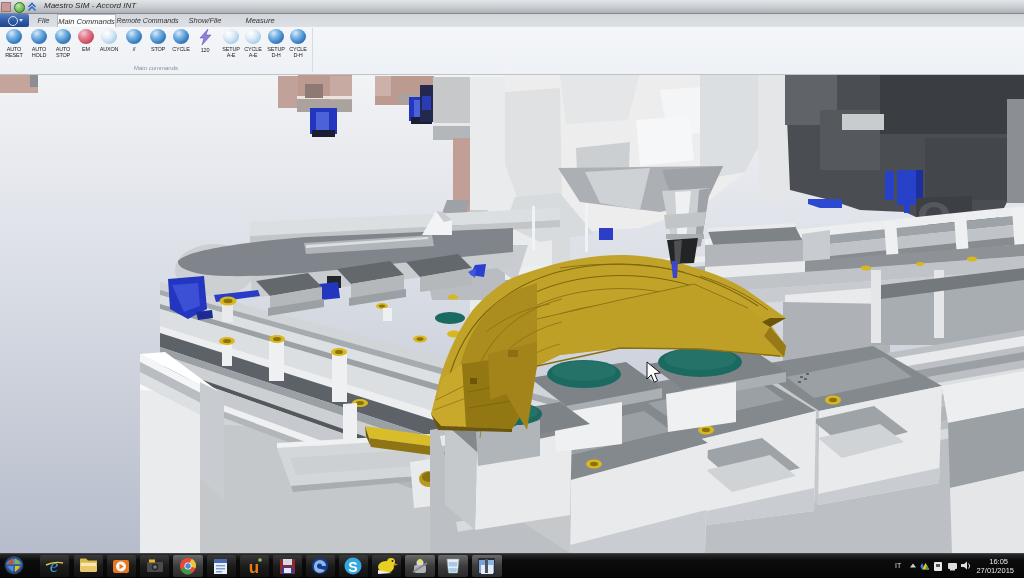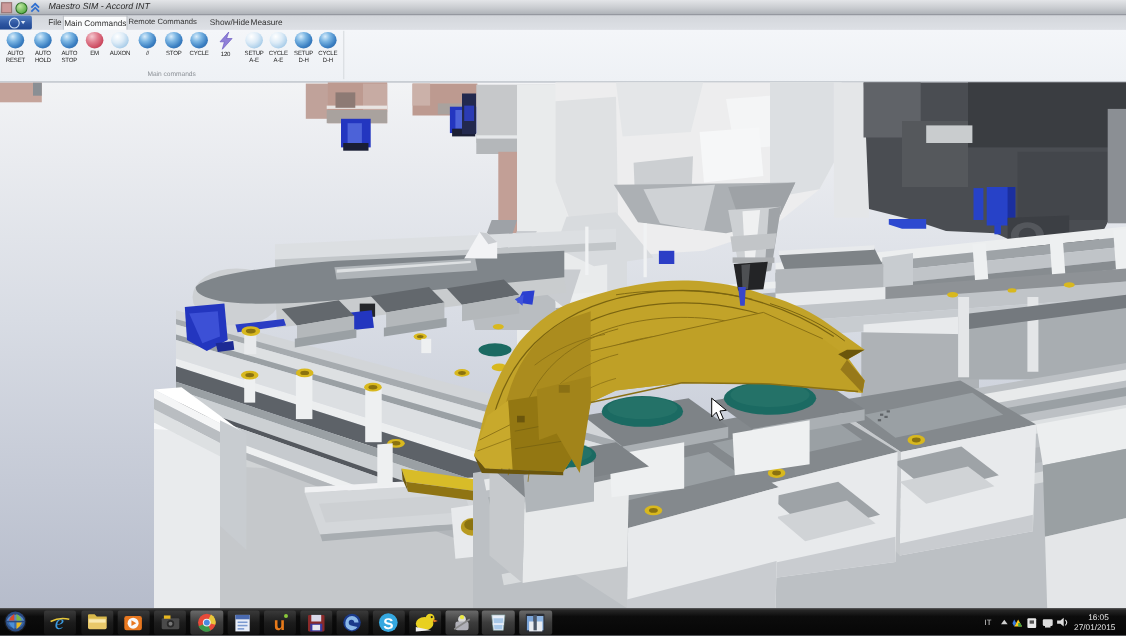--- a/index.html
+++ b/index.html
@@ -1,19 +1,19 @@
 <!DOCTYPE html>
 <html><head><meta charset="utf-8"><style>
 html,body{margin:0;padding:0;}
 body{width:1024px;height:578px;overflow:hidden;font-family:"Liberation Sans",sans-serif;position:relative;background:#c8ccd6;}
 #titlebar{position:absolute;left:0;top:0;width:1024px;height:13px;background:linear-gradient(#e3e5e8,#c9ccd0 55%,#aeb2b8);border-bottom:1px solid #84878d;}
 #titlebar .ttxt{position:absolute;left:44px;top:1px;font-size:8px;color:#2a2a2a;font-style:italic;}
 #tabrow{position:absolute;left:0;top:14px;width:1024px;height:13px;background:linear-gradient(#d3d6db,#dde0e5);}
 #ribbon{position:absolute;left:0;top:27px;width:1024px;height:47px;background:linear-gradient(#f4f6f9,#eef1f5);border-bottom:1px solid #bfc3c9;}
-.tab{position:absolute;top:0;height:13px;font-size:7.5px;color:#333;text-align:right;line-height:13px;}
+.tab{position:absolute;top:0;height:13px;font-size:7.5px;color:#333;text-align:center;line-height:13px;font-style:italic;}
 .tab.act{background:#fafbfc;border:1px solid #b5b9bf;border-bottom:none;top:0;}
 #appbtn{position:absolute;left:0;top:0;width:29px;height:13px;background:linear-gradient(#5580c2,#2d55a0 60%,#1f4690);border-radius:0 2px 2px 0;}
 #appbtn .c{position:absolute;left:8px;top:2px;width:8px;height:8px;border:1.5px solid #cfe0f4;border-radius:50%;}
 #appbtn .a{position:absolute;left:19px;top:5px;width:0;height:0;border-left:2.5px solid transparent;border-right:2.5px solid transparent;border-top:3px solid #d8e4f4;}
 .btn{position:absolute;top:2px;width:26px;text-align:center;}
 .ball{width:16px;height:15px;margin:0 auto;border-radius:50%;}
 .blbl{font-size:5.5px;line-height:6.2px;color:#222;margin-top:2px;letter-spacing:-0.2px;}
 .b-blue{background:radial-gradient(circle at 35% 28%,#d8ecfa 0%,#7db7e4 30%,#3a7fc2 65%,#2a5d9c 100%);}
 .b-pale{background:radial-gradient(circle at 35% 28%,#ffffff 0%,#dcebf7 40%,#a9cde9 75%,#86b4da 100%);}
 .b-red{background:radial-gradient(circle at 35% 28%,#f4c9d0 0%,#e07f90 35%,#cc4a60 70%,#aa3348 100%);}
@@ -32,22 +32,22 @@
   <div class="ttxt">Maestro SIM - Accord INT</div>
 </div>
 <div id="tabrow">
   <div id="appbtn">
       <div class="c"></div>
       <div class="a"></div>
     </div>
   <div class="tab" style="left:31px;width:25px;">File</div>
   <div class="tab act" style="left:57px;width:57px;">Main Commands</div>
   <div class="tab" style="left:116px;width:63px;font-size:7px;">Remote Commands</div>
-  <div class="tab" style="left:183px;width:44px;">Show/Hide</div>
-  <div class="tab" style="left:219px;width:38px;">Measure</div>
+  <div class="tab" style="left:183px;width:44px;">Show/File</div>
+  <div class="tab" style="left:241px;width:38px;">Measure</div>
 </div>
 <div id="ribbon">
   <div class="btn" style="left:1px;">
       <div class="ball b-blue"></div>
       <div class="blbl">AUTO<br>RESET</div>
     </div>
   <div class="btn" style="left:26px;">
       <div class="ball b-blue"></div>
       <div class="blbl">AUTO<br>HOLD</div>
     </div>

